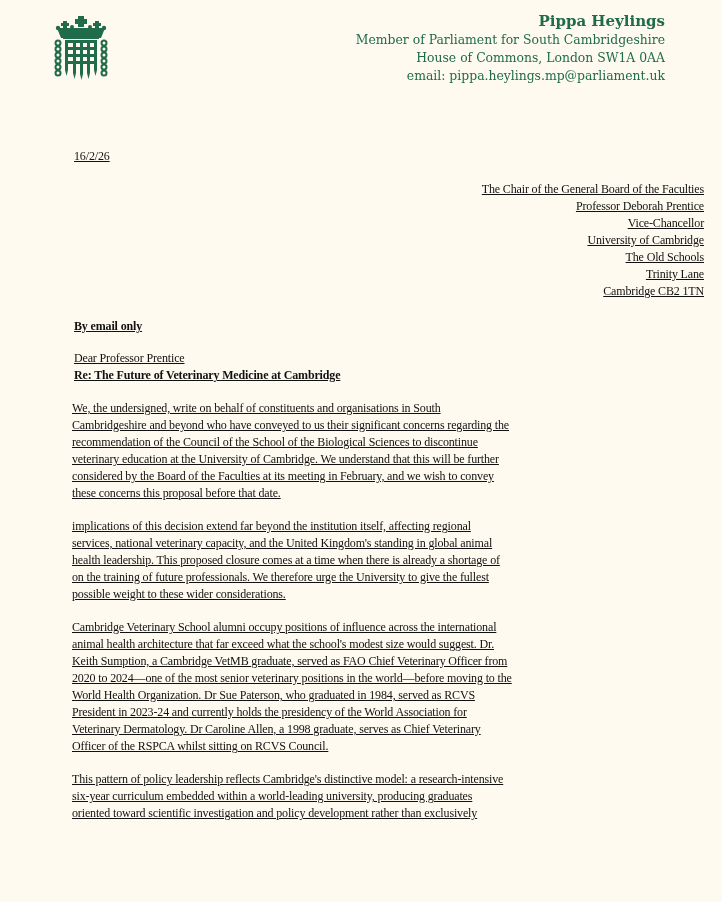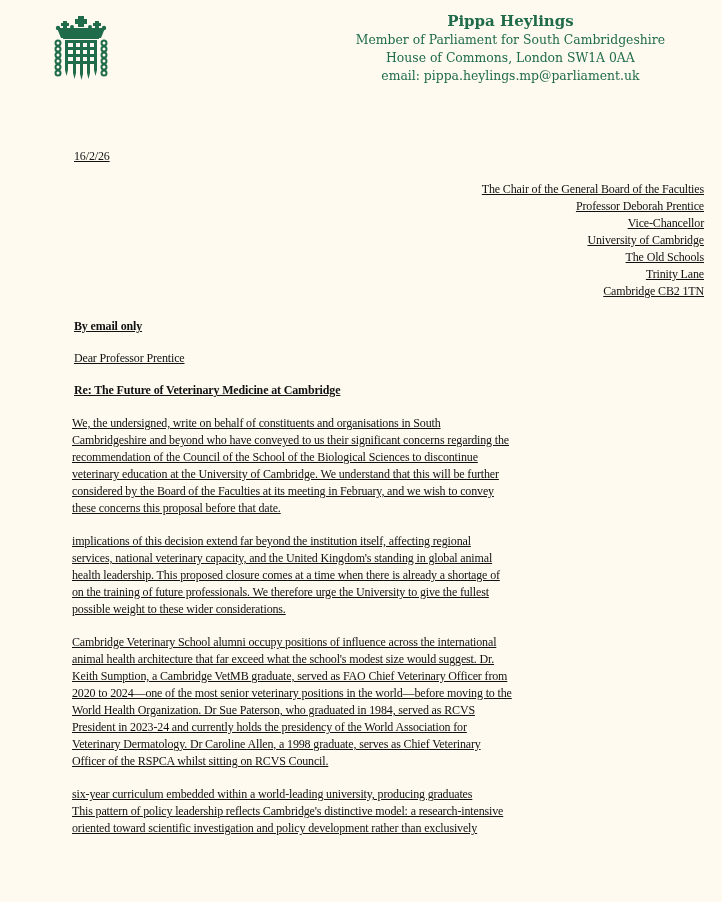--- a/index.html
+++ b/index.html
@@ -19,21 +19,21 @@
       position: absolute;
       left: 54px;
       top: 16px;
       width: 54px;
       height: 64px;
     }
     .letterhead {
       position: absolute;
       right: 57px;
       top: 11px;
-      text-align: center;
+      text-align: right;
       color: #1f6b4a;
       font-family: "DejaVu Serif", serif;
       font-size: 12.4px;
       line-height: 18px;
     }
     .letterhead .name {
       font-weight: bold;
       font-size: 15px;
       line-height: 20px;
     }
@@ -49,21 +49,20 @@
     }
     .date { margin-bottom: 16px; }
     .address-line { display: block; text-align: right; }
     .by-email {
       font-weight: bold;
       margin-top: 18px;
     }
     .salutation { margin-top: 15px; }
     .re-line {
       font-weight: bold;
-      margin-top: 15px;
     }
     .para {
       margin-top: 16px;
       margin-left: -2px;
     }
     .para .ln { display: block; white-space: nowrap; }
   </style>
 </head>
 <body>
 
@@ -163,17 +162,17 @@
     <span class="ln">animal health architecture that far exceed what the school's modest size would suggest. Dr.</span>
     <span class="ln">Keith Sumption, a Cambridge VetMB graduate, served as FAO Chief Veterinary Officer from</span>
     <span class="ln">2020 to 2024—one of the most senior veterinary positions in the world—before moving to the</span>
     <span class="ln">World Health Organization. Dr Sue Paterson, who graduated in 1984, served as RCVS</span>
     <span class="ln">President in 2023-24 and currently holds the presidency of the World Association for</span>
     <span class="ln">Veterinary Dermatology. Dr Caroline Allen, a 1998 graduate, serves as Chief Veterinary</span>
     <span class="ln">Officer of the RSPCA whilst sitting on RCVS Council.</span>
   </div>
 
   <div class="para">
+    <span class="ln">This pattern of policy leadership reflects Cambridge's distinctive model: a research-intensive</span>
     <span class="ln">six-year curriculum embedded within a world-leading university, producing graduates</span>
-    <span class="ln">This pattern of policy leadership reflects Cambridge's distinctive model: a research-intensive</span>
     <span class="ln">oriented toward scientific investigation and policy development rather than exclusively</span>
   </div>
 </div>
 
 </body></html>

